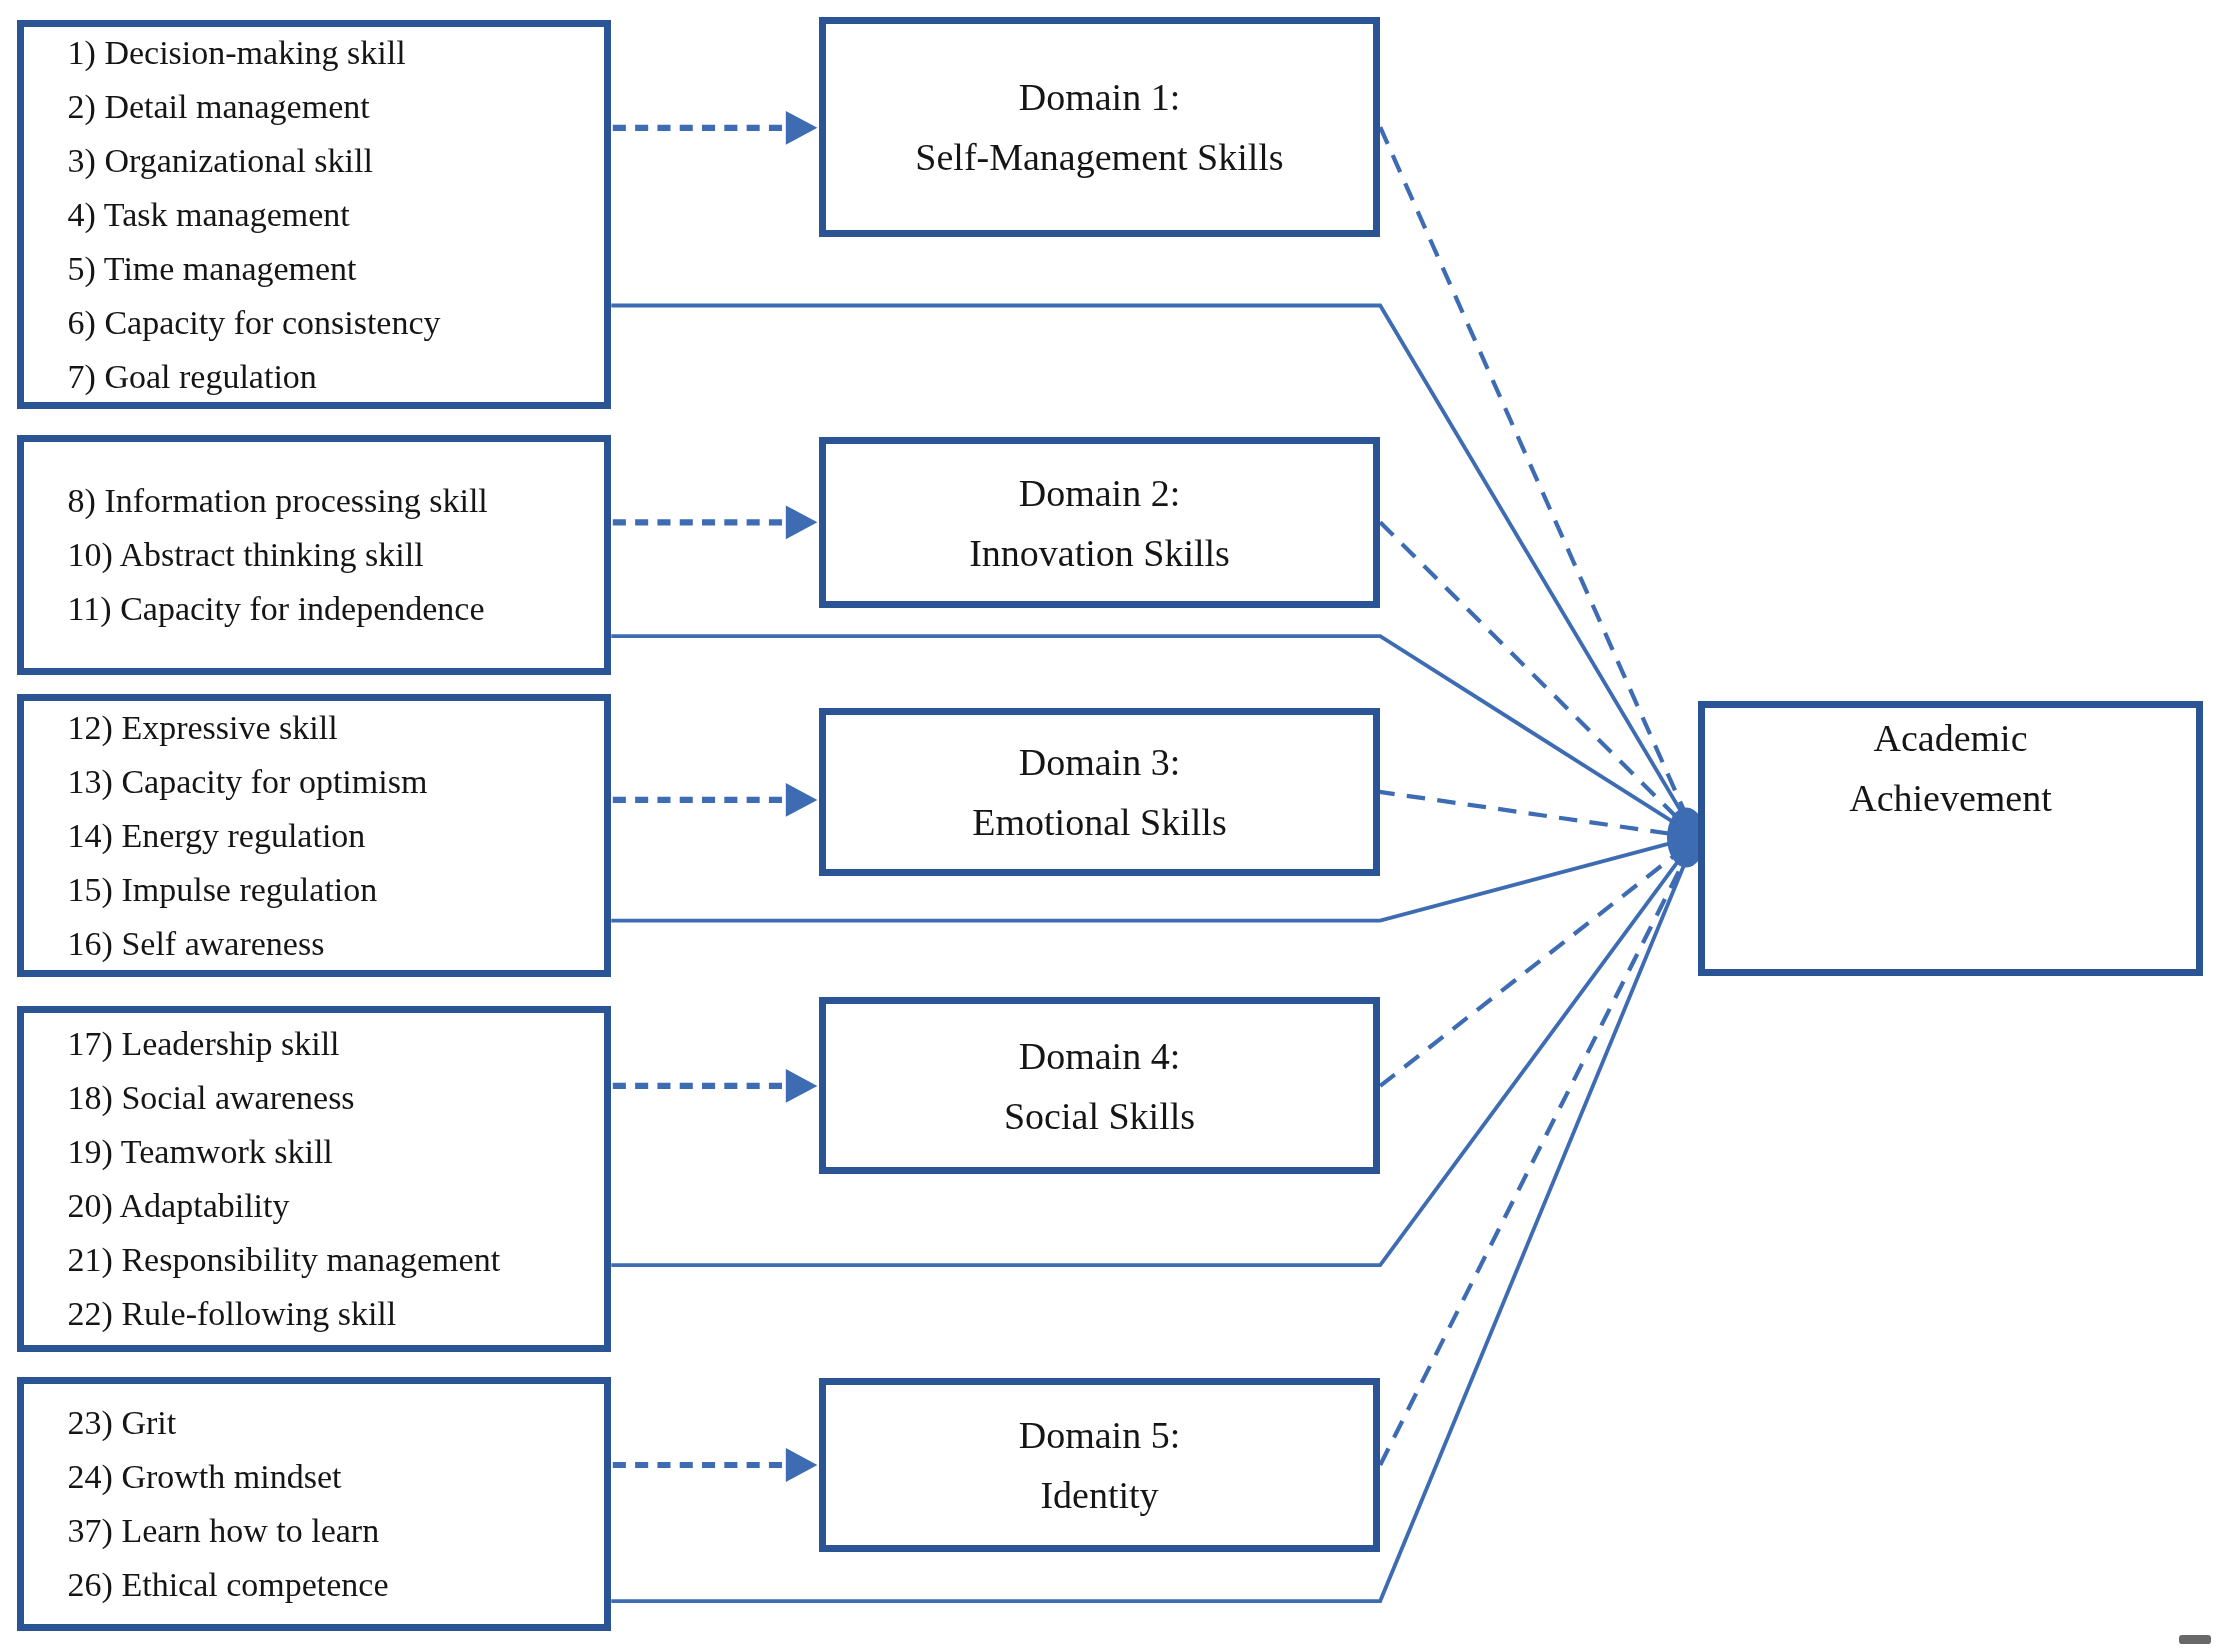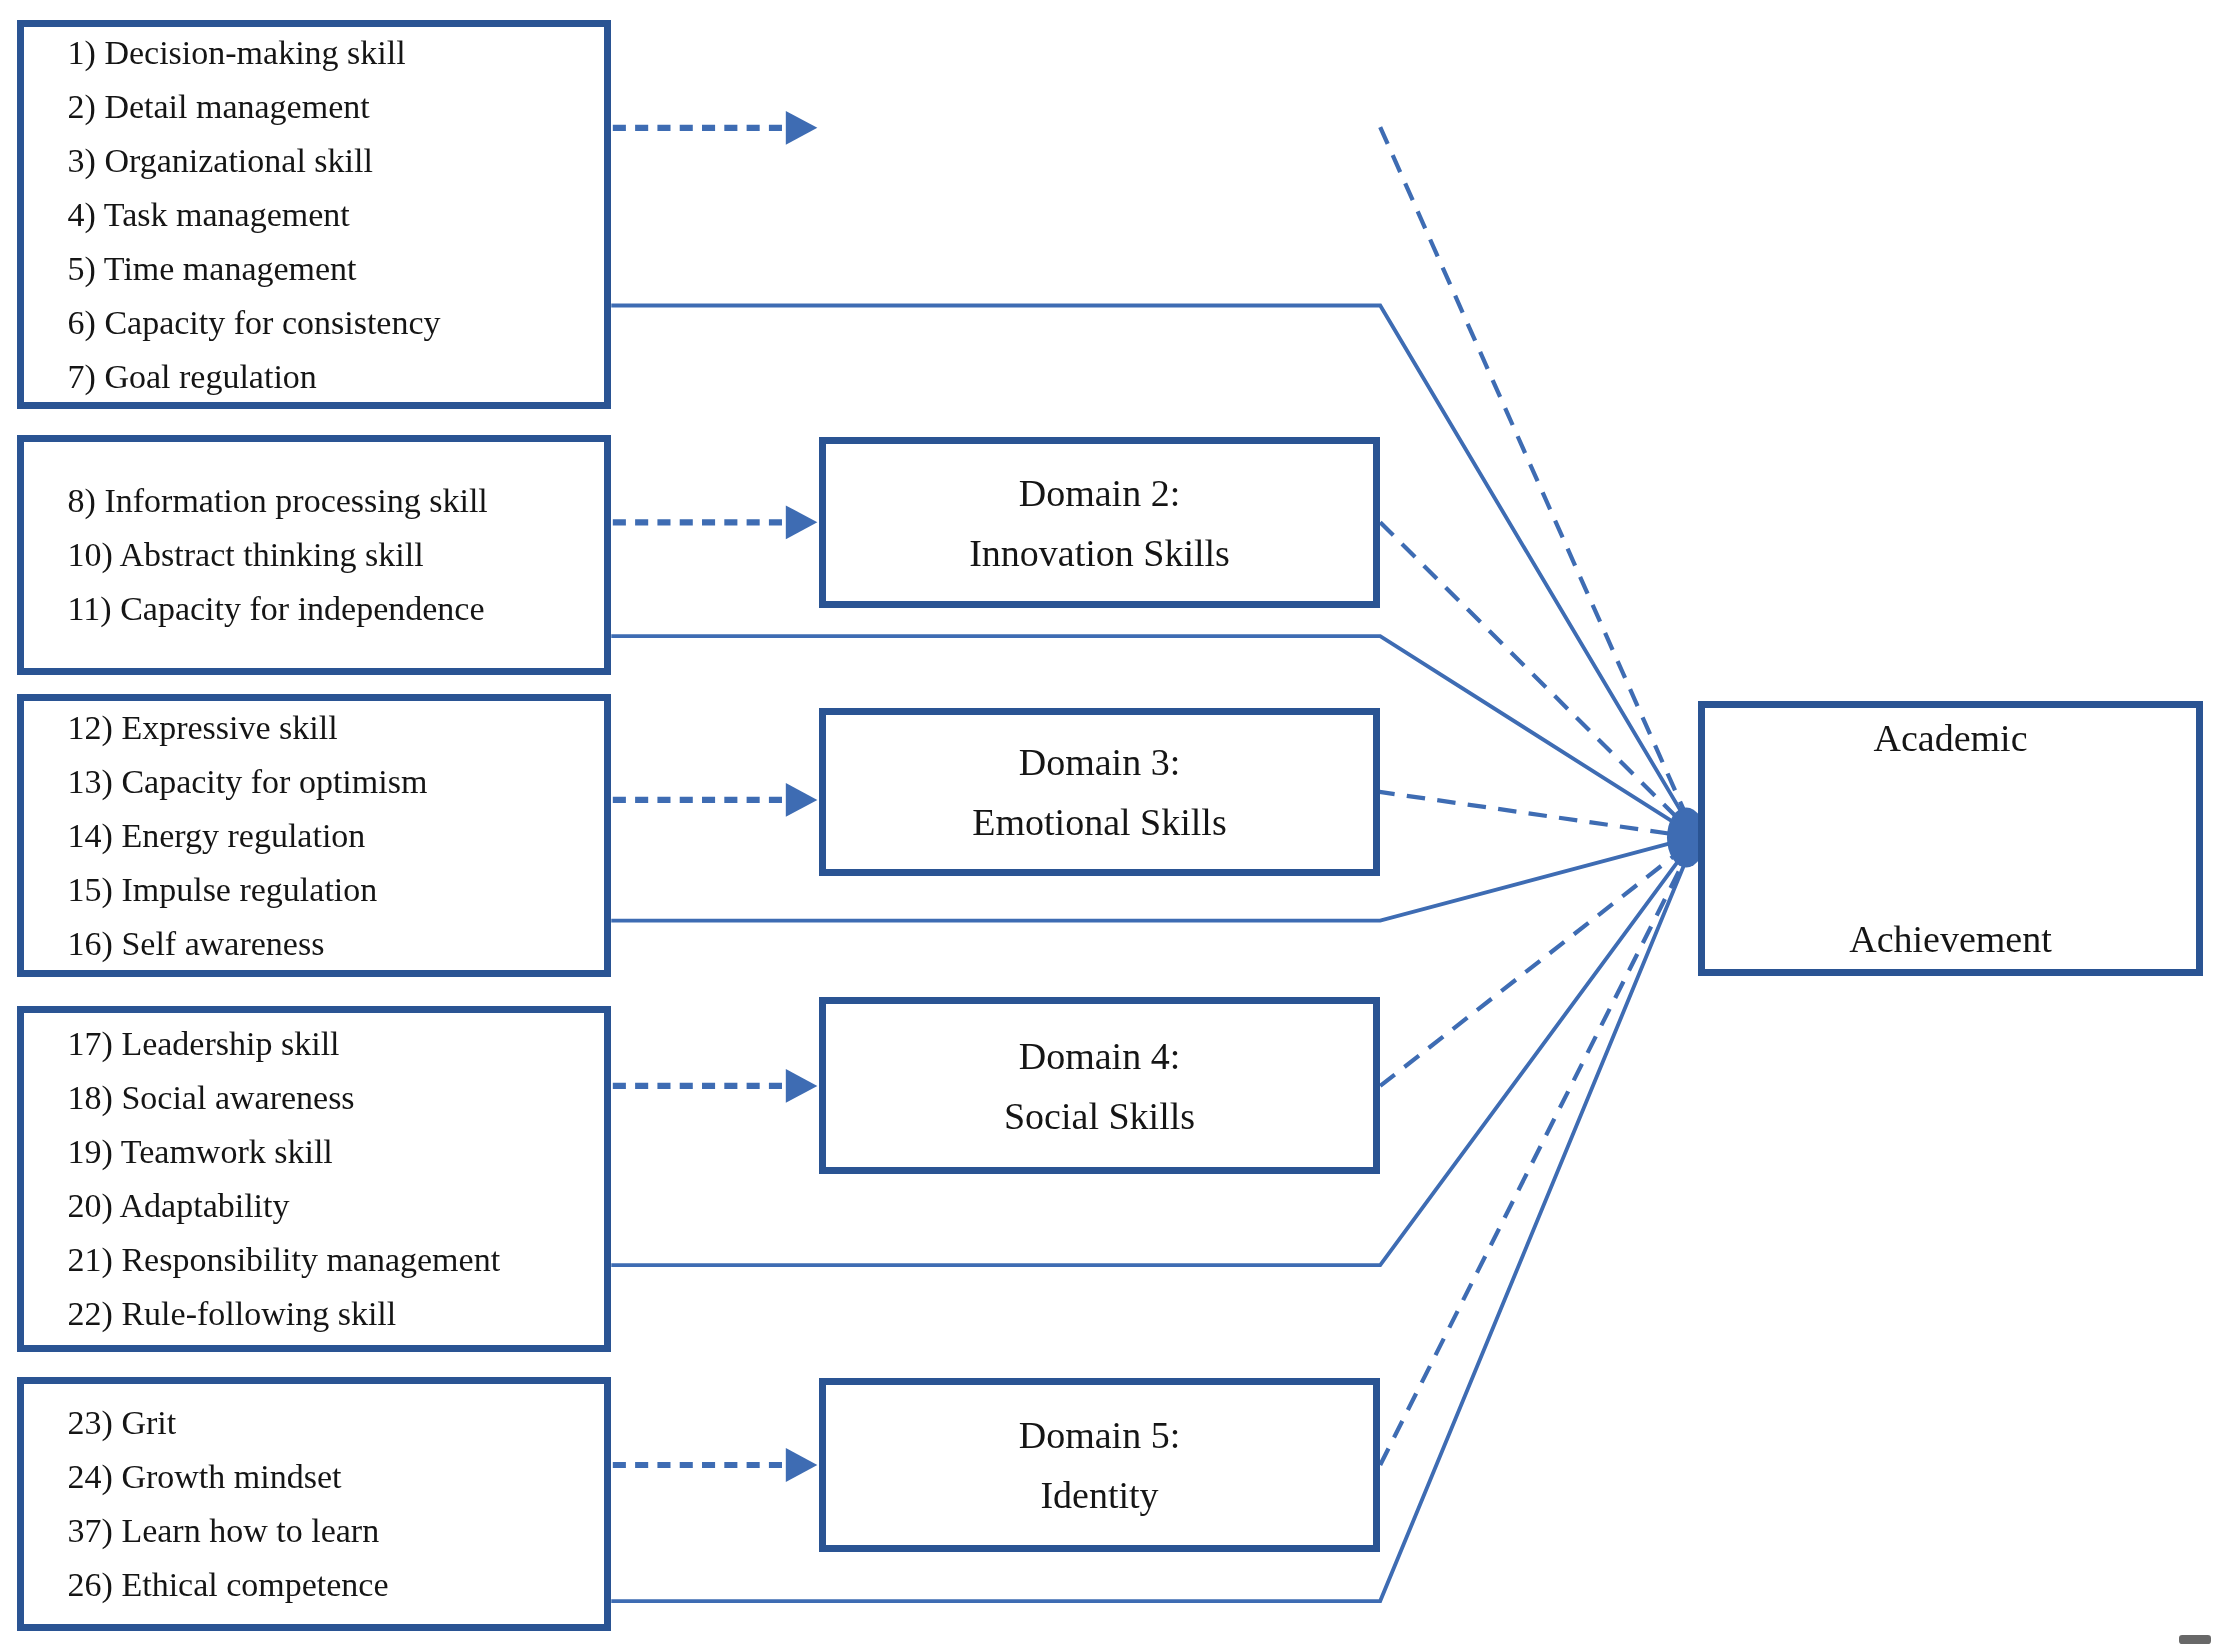--- a/index.html
+++ b/index.html
@@ -30,21 +30,21 @@
     display:flex; flex-direction:column; justify-content:center; align-items:center;
     text-align:center; z-index:2;
   }
   .domain-line, .outcome-line {
     font-size:38px; line-height:60px; color:#151515; white-space:nowrap;
   }
   .outcome-box {
     position:absolute; left:1698px; top:701px; width:505px; height:275px;
     border:7px solid #2a5493; background:#ffffff;
     box-sizing:border-box;
-    display:flex; flex-direction:column; justify-content:space-between; align-items:center;
+    display:flex; flex-direction:column; justify-content:flex-start; align-items:center;
     text-align:center; z-index:2;
   }
   
   #skill-box-1 { top:20px;   height:389px; }
   #skill-box-2 { top:435px;  height:240px; }
   #skill-box-3 { top:694px;  height:283px; }
   #skill-box-4 { top:1006px; height:346px; }
   #skill-box-5 { top:1377px; height:254px; }
   #domain-box-1 { top:17px;   height:220px; }
   #domain-box-2 { top:437px;  height:171px; }
@@ -130,20 +130,24 @@
     <div class="skill-item">22) Rule-following skill</div>
   </div>
 
   <div class="skill-box" id="skill-box-5">
     <div class="skill-item">23) Grit</div>
     <div class="skill-item">24) Growth mindset</div>
     <div class="skill-item">37) Learn how to learn</div>
     <div class="skill-item">26) Ethical competence</div>
   </div>
 
+  <div class="domain-box" id="domain-box-1">
+    <div class="domain-line">Domain 1:</div>
+    <div class="domain-line">Self-Management Skills</div>
+  </div>
   <div class="domain-box" id="domain-box-2">
     <div class="domain-line">Domain 2:</div>
     <div class="domain-line">Innovation Skills</div>
   </div>
   <div class="domain-box" id="domain-box-3">
     <div class="domain-line">Domain 3:</div>
     <div class="domain-line">Emotional Skills</div>
   </div>
   <div class="domain-box" id="domain-box-4">
     <div class="domain-line">Domain 4:</div>

